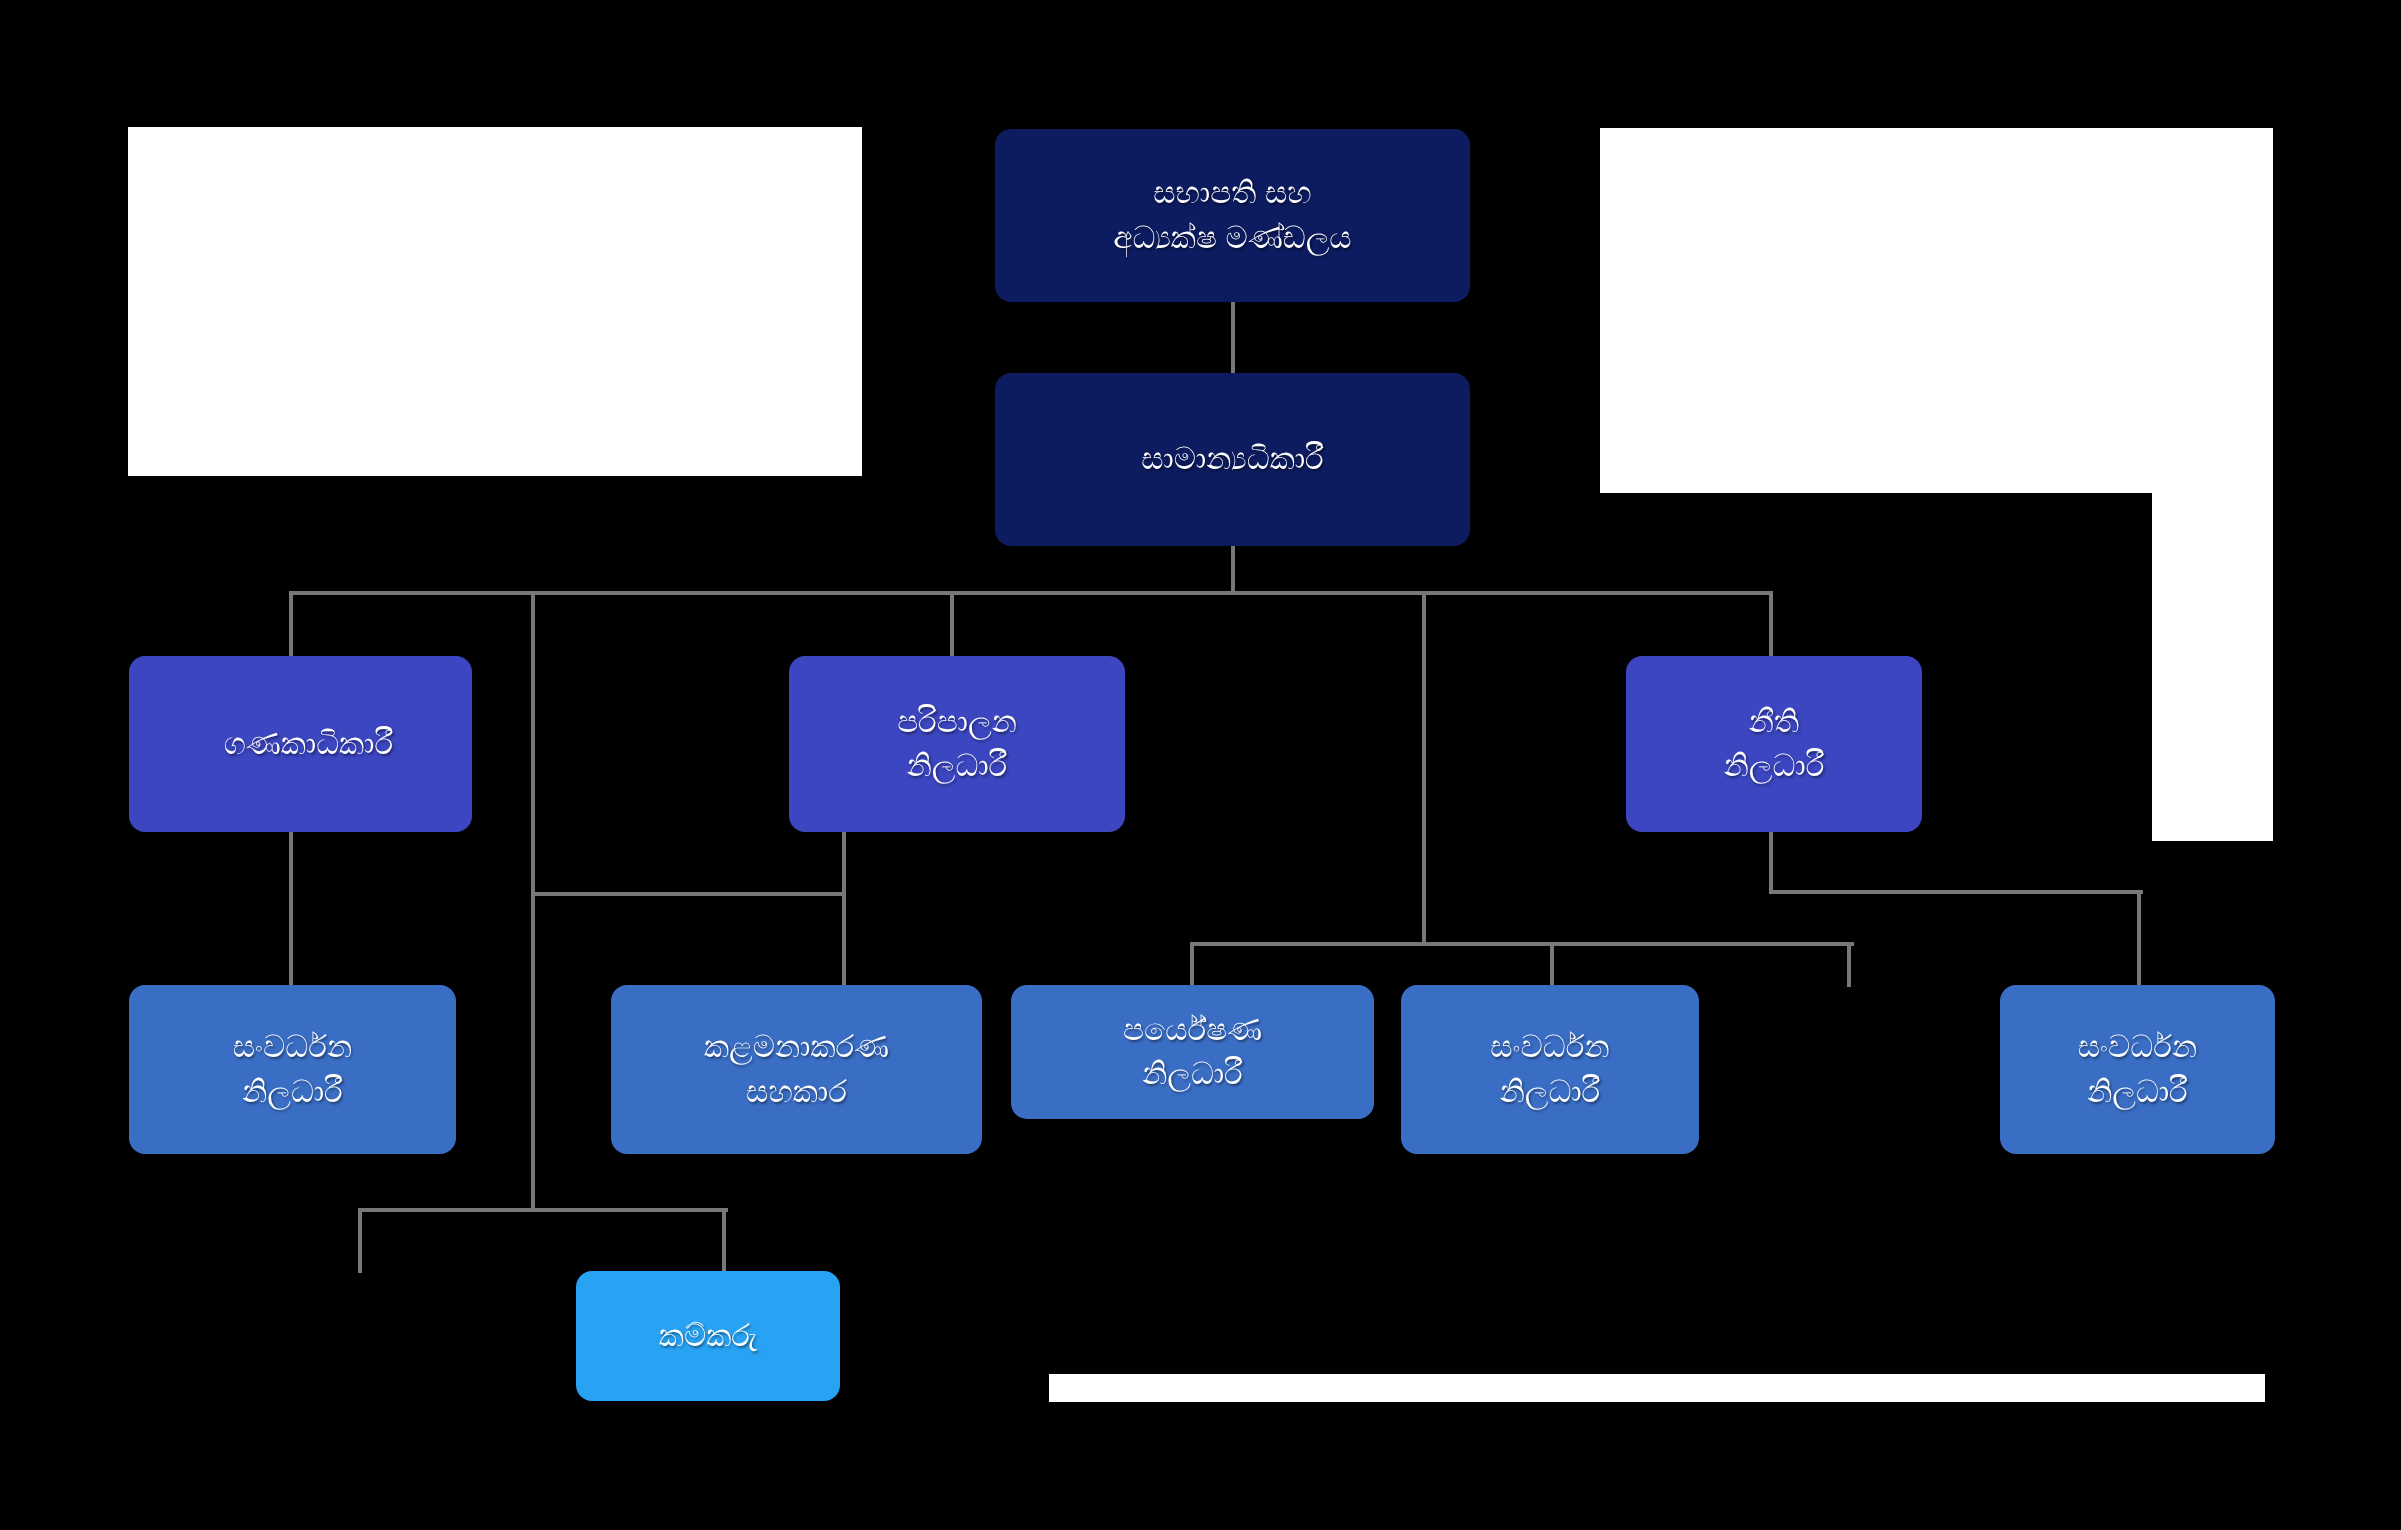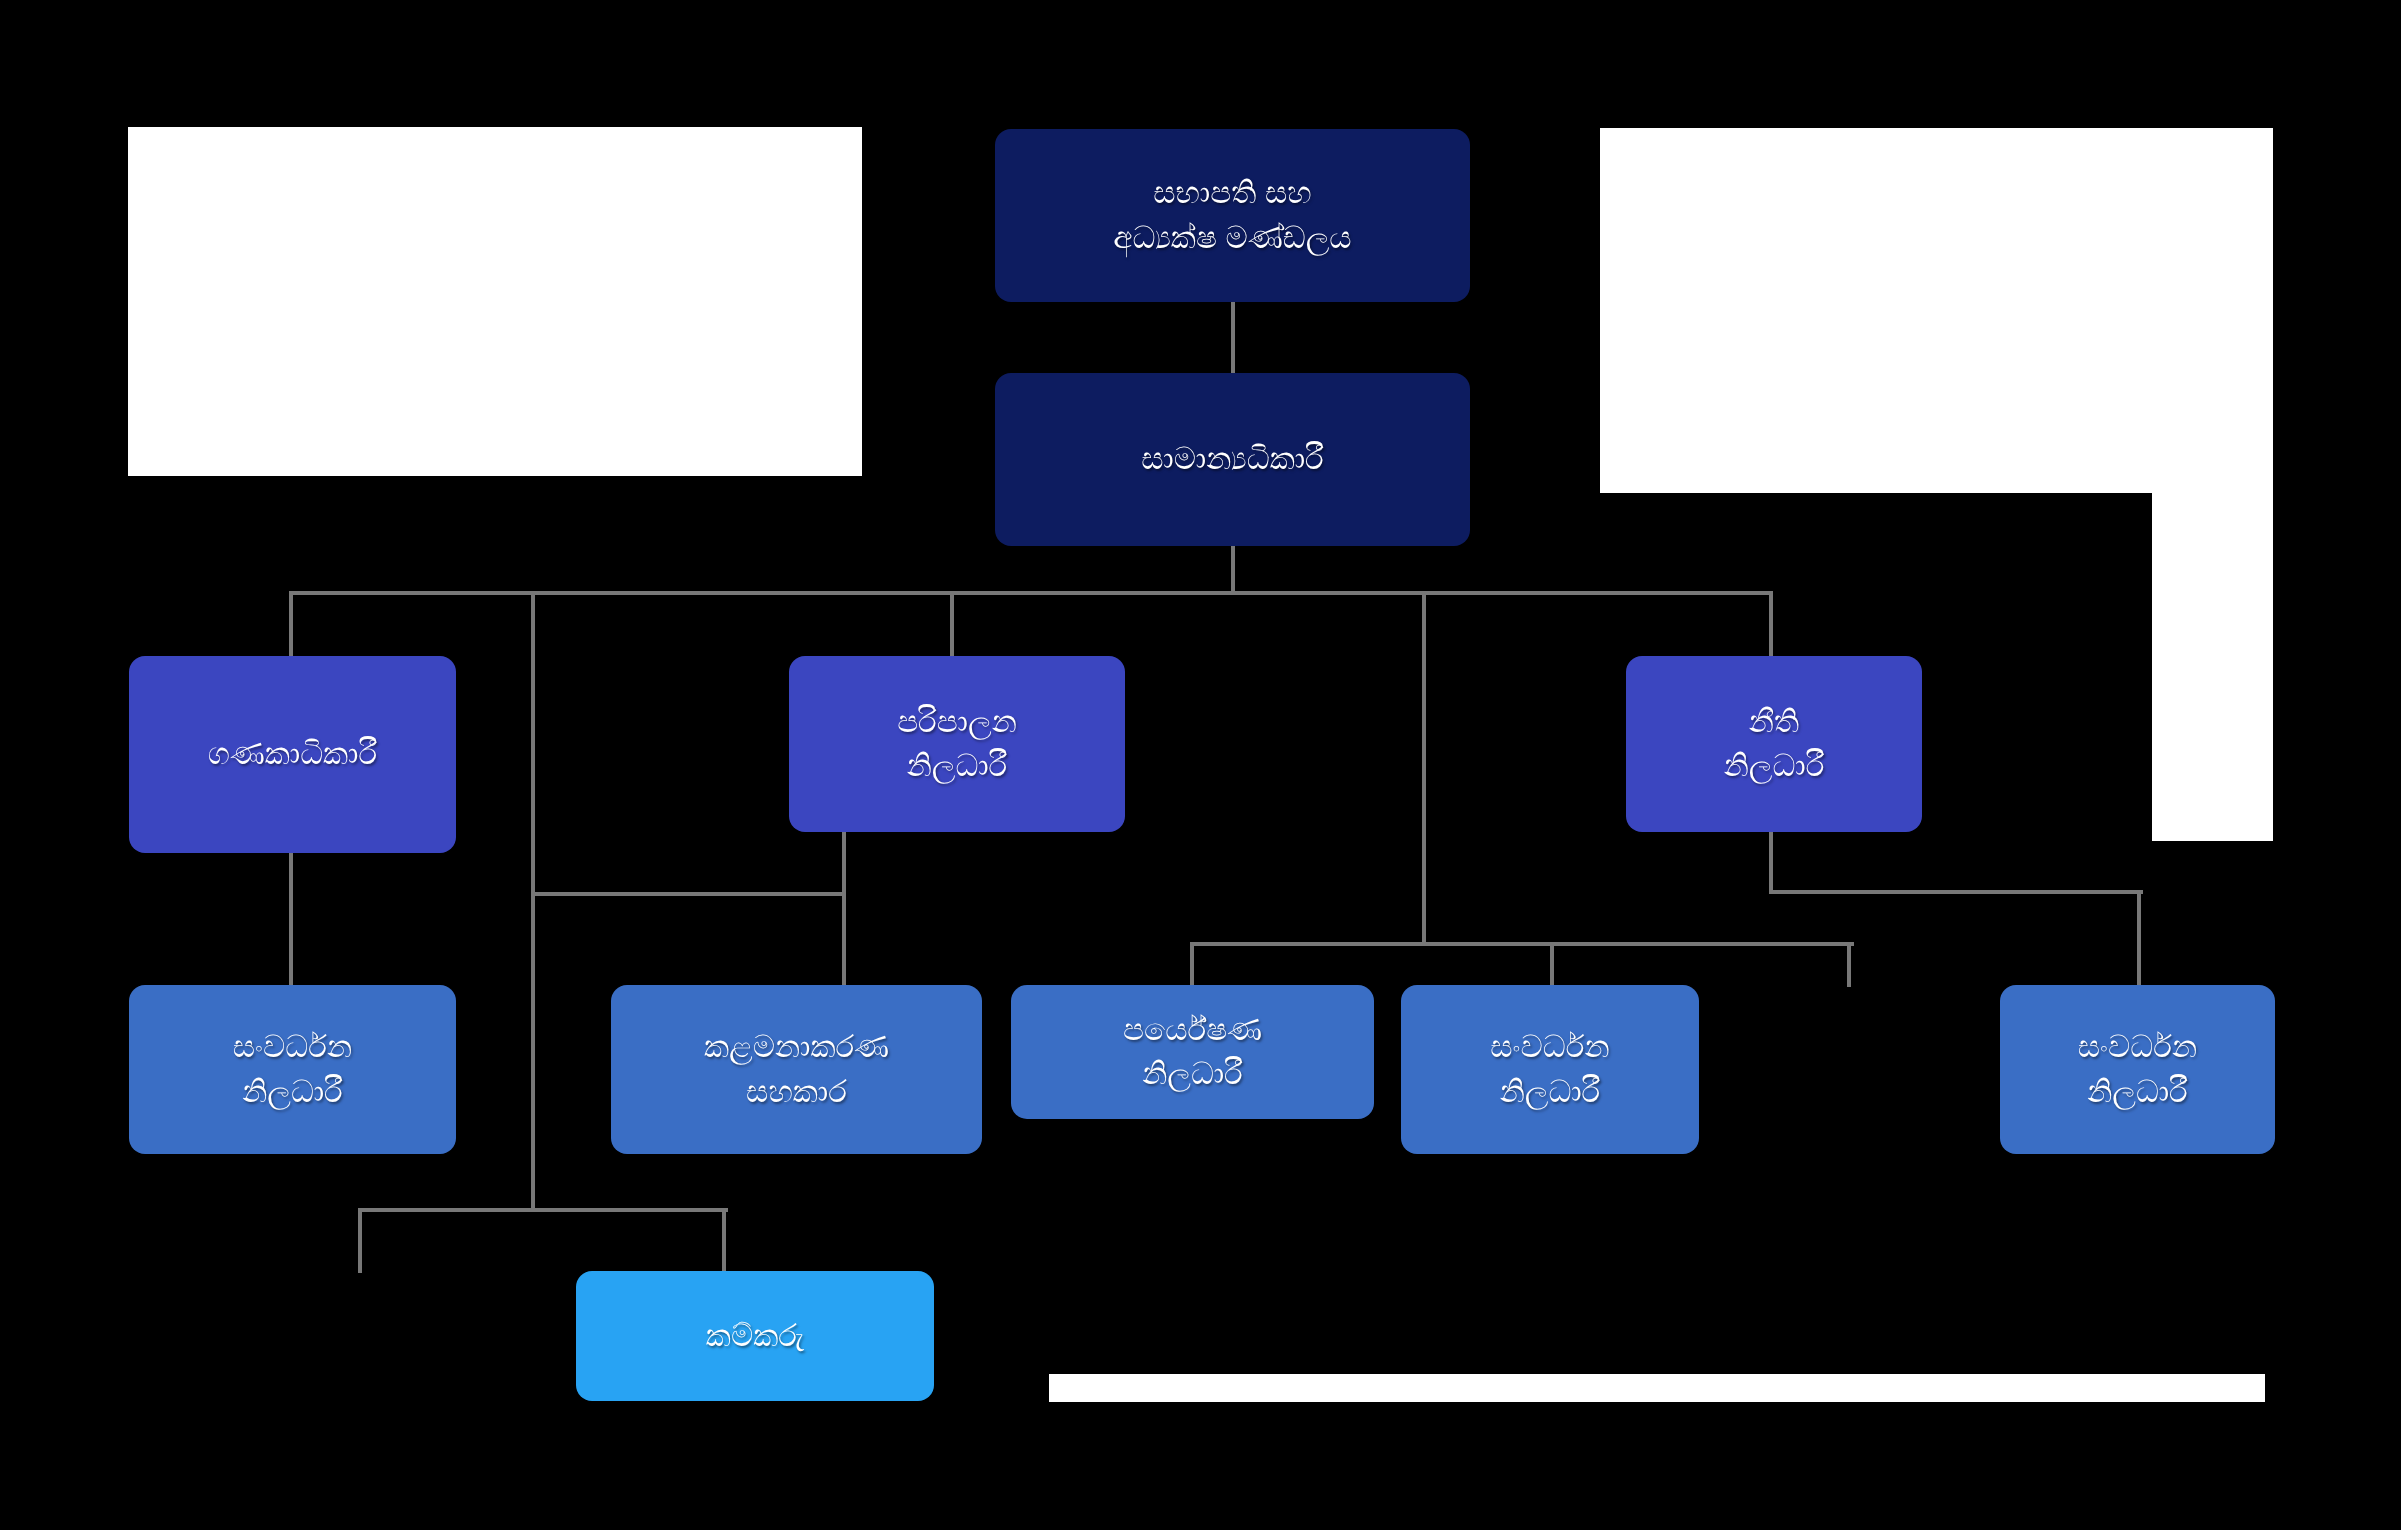--- a/index.html
+++ b/index.html
@@ -21,31 +21,31 @@
     border-radius:16px;
     text-shadow:1.5px 2px 2.5px rgba(0,0,0,.45);
   }
   .lvl-navy{background:var(--navy);}
   .lvl-violet{background:var(--violet);}
   .lvl-blue{background:var(--blue);}
   .lvl-lightblue{background:var(--lightblue);}
 
   [data-node-id="chairman"]  {left:995px;top:129px;width:475px;height:173px;}
   [data-node-id="gm"]        {left:995px;top:373px;width:475px;height:173px;}
-  [data-node-id="accountant"]{left:129px; top:656px;width:327px;height:197px;}
+  [data-node-id="accountant"]{left:129px; top:656px;width:327px;height:176px;padding-left:16px;}
   [data-node-id="admin"]     {left:789px;top:656px;width:336px;height:176px;}
   [data-node-id="legal"]     {left:1626px;top:656px;width:296px;height:176px;}
   [data-node-id="dev1"]      {left:129px; top:985px;width:327px;height:169px;}
   [data-node-id="mgmt"]      {left:611px;top:985px;width:371px;height:169px;}
   [data-node-id="research"]  {left:1011px;top:985px;width:363px;height:134px;}
   [data-node-id="dev2"]      {left:1401px;top:985px;width:298px;height:169px;}
   [data-node-id="advisor"]   {left:1731px;top:985px;width:239px;height:169px;}
   [data-node-id="dev3"]      {left:2000px;top:985px;width:275px;height:169px;}
   [data-node-id="driver"]    {left:212px; top:1271px;width:296px;height:130px;}
-  [data-node-id="laborer"]   {left:576px;top:1271px;width:358px;height:130px;}
+  [data-node-id="laborer"]   {left:576px;top:1271px;width:264px;height:130px;}
 
   
   .line{position:absolute;background:var(--line,#787878);}
 
   
   .panel{position:absolute;background:var(--panel,#fff);}
   .panel-tl {left:128px; top:127px; width:734px;height:349px;}
   .panel-tr {left:1600px;top:128px; width:673px;height:365px;}
   .panel-col{left:2152px;top:493px; width:121px; height:348px;}
   .panel-bar{left:1049px;top:1374px;width:1216px;height:27.5px;}

